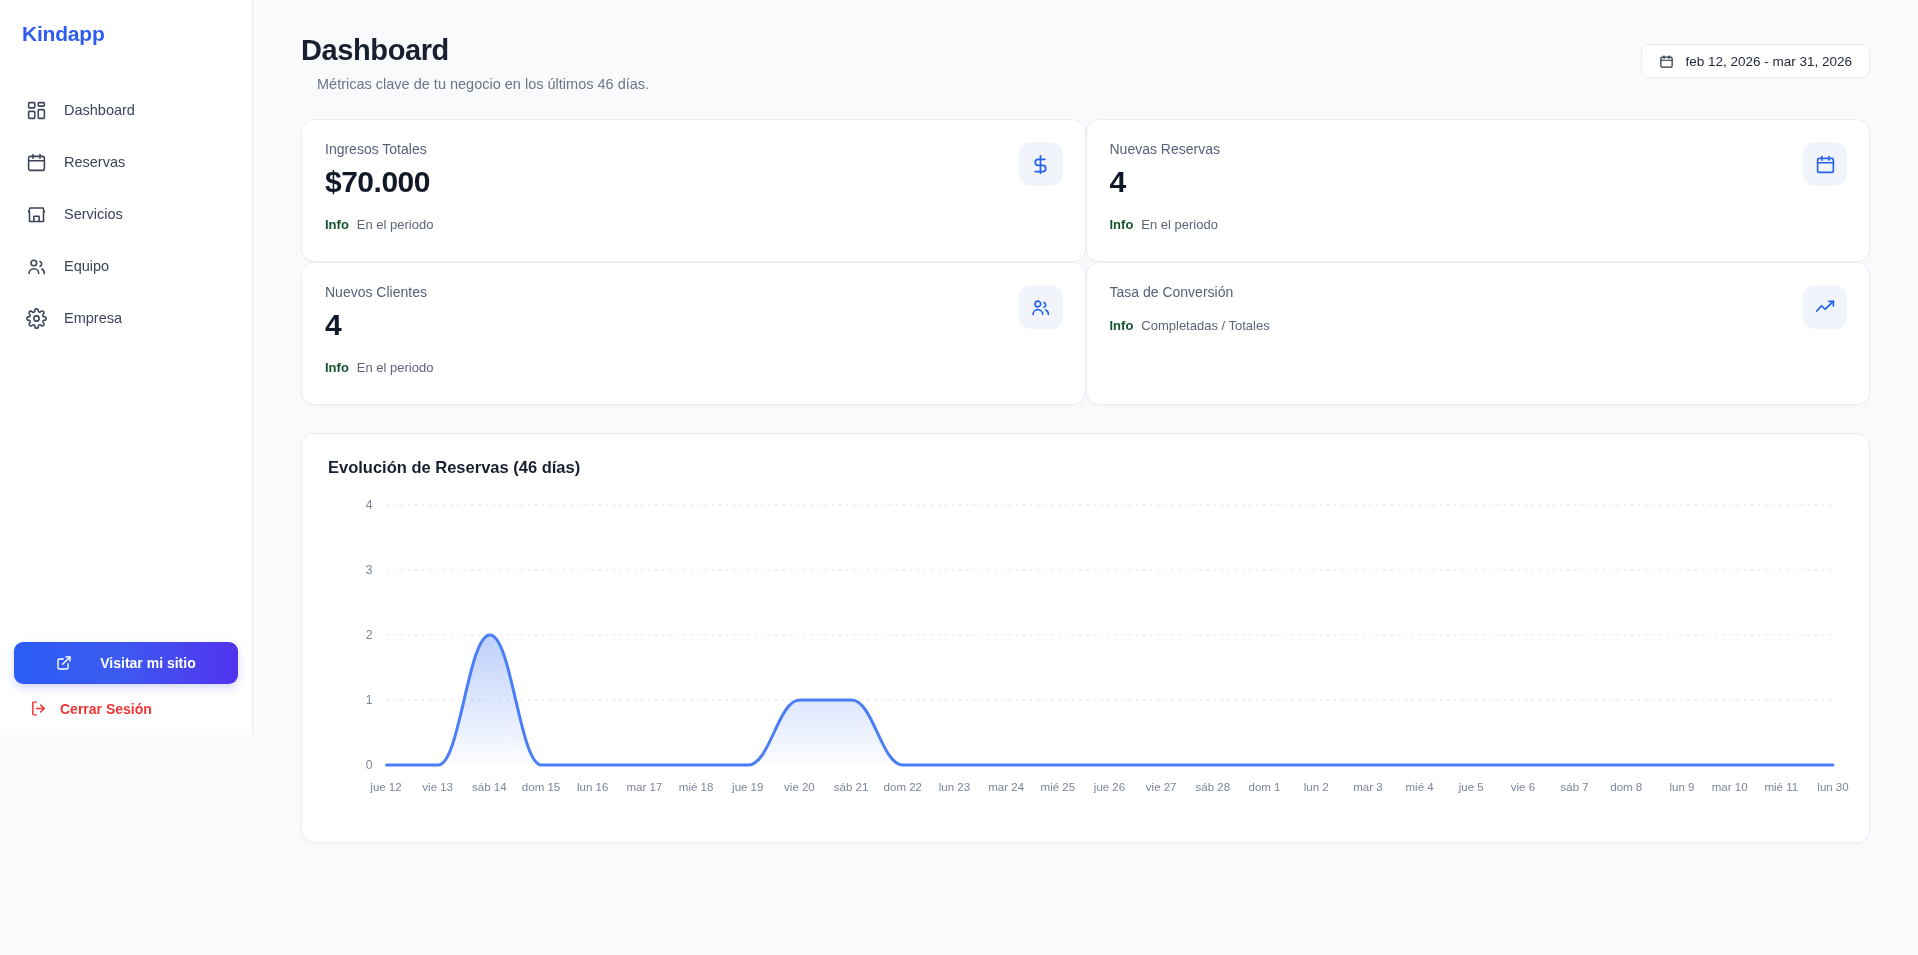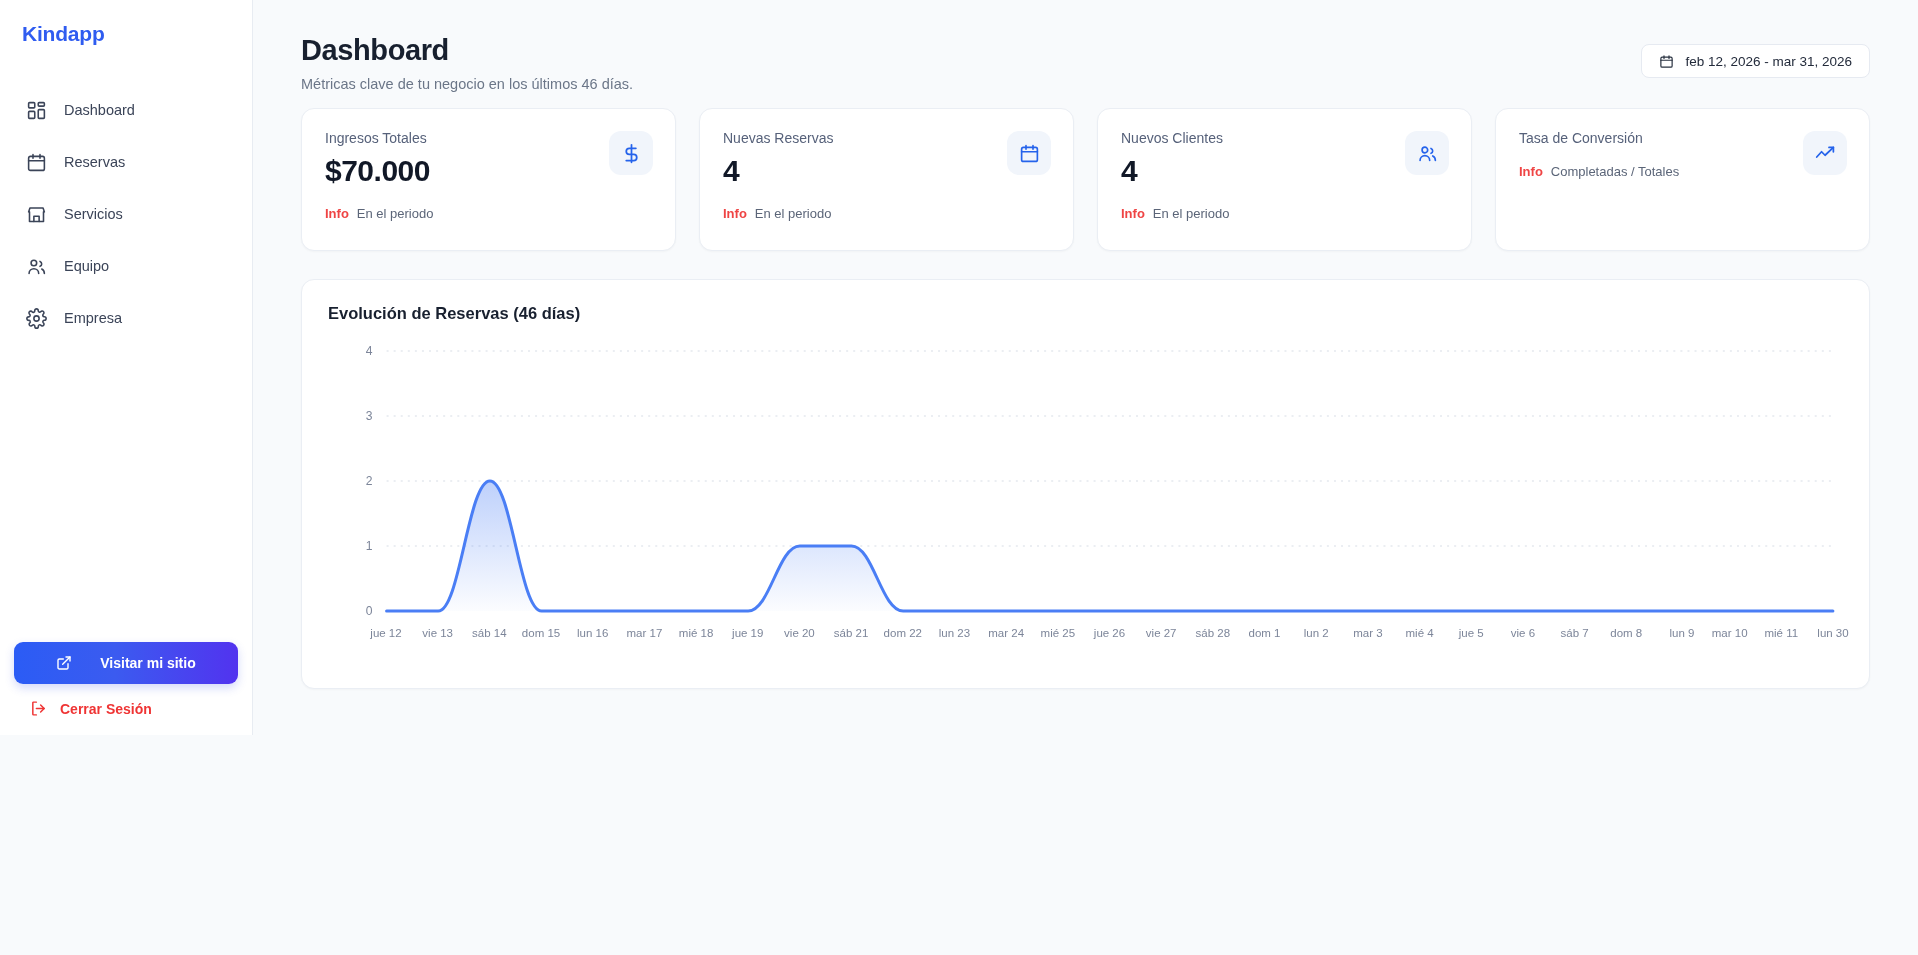--- a/index.html
+++ b/index.html
@@ -64,48 +64,48 @@
   .main {
     flex: 1 1 auto; height: 955px;
     padding: 34px 48px 0 48px;
     position: relative;
     overflow: hidden;
   }
   .page-head {
     display: flex; align-items: flex-start; justify-content: space-between;
   }
   .page-title { font-size: 29px; font-weight: bold; color: #18202f; letter-spacing: -0.4px; }
-  .page-sub { margin-top: 9px; font-size: 14.5px; color: #6b7688; }
+  .page-sub { margin-top: 9px; font-size: 14.5px; color: #6b7688; margin-left: 16px; }
 
   .daterange {
     display: flex; align-items: center; gap: 11px;
     height: 33px; padding: 16px 17px;
     background: #fff; border: 1px solid #e6eaf1; border-radius: 8px;
     font-size: 13.5px; color: #232b3b;
     margin-top: 10px;
     cursor: pointer;
   }
   .daterange svg { width: 15px; height: 15px; display:block; }
 
   
   .kpis {
-    display: grid; grid-template-columns: repeat(4, 1fr);
-    gap: 23px; margin-top: 16px;
+    display: grid; grid-template-columns: repeat(2, 1fr);
+    margin-top: 27px;
   }
   .kpi {
     background: #fff; border: 1px solid #eaeef4; border-radius: 13px;
     padding: 21px 23px 19px 23px;
     min-height: 143px;
     position: relative;
     box-shadow: 0 1px 2px rgba(16,24,40,0.03);
   }
   .kpi-label { font-size: 14px; color: #56617a; }
   .kpi-value { font-size: 30px; font-weight: bold; color: #111827; margin-top: 8px; letter-spacing:-0.5px; }
   .kpi-foot { margin-top: 18px; font-size: 13px; }
-  .kpi-foot .info { color: #ef4444; font-weight: bold; }
+  .kpi-foot .info { color: #14532d; font-weight: bold; }
   .kpi-foot .note { color: #5b6578; margin-left: 8px; }
   .kpi-badge {
     position: absolute; top: 22px; right: 22px;
     width: 44px; height: 44px; border-radius: 12px;
     background: #f1f5fb;
     display: flex; align-items: center; justify-content: center;
   }
   .kpi-badge svg { width: 21px; height: 21px; display:block; }
 
   

